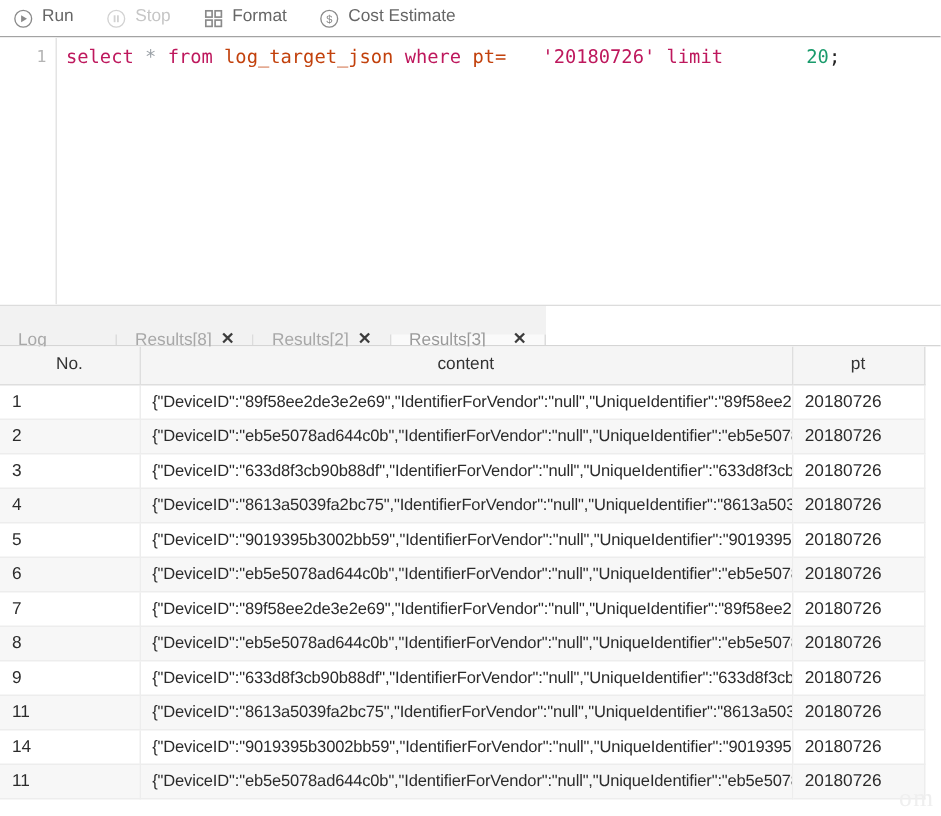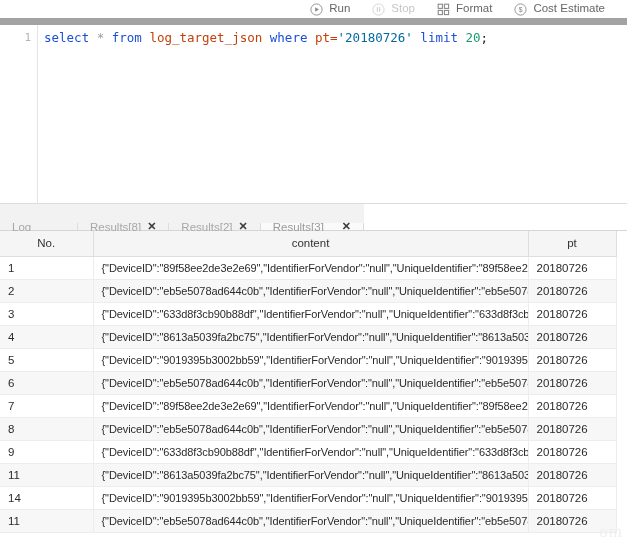--- a/index.html
+++ b/index.html
@@ -25,22 +25,21 @@
 
   
   .toolbar {
     height: 25px;
     flex: 0 0 25px;
     background: #ffffff;
     display: flex;
     align-items: center;
     padding-left: 9px;
     box-sizing: border-box;
-    border-bottom: 7px solid #a3a3a3;
-    justify-content: flex-end;
+    border-bottom: 1px solid #a3a3a3;
   }
   .tb-btn {
     display: flex;
     align-items: center;
     gap: 6px;
     margin-right: 22px;
     font-size: 11.5px;
     color: #666;
     cursor: pointer;
     user-select: none;
@@ -89,25 +88,25 @@
     padding-left: 6px;
     overflow: hidden;
   }
   .code-line {
     font-family: "DejaVu Sans Mono", monospace;
     font-size: 12.5px;
     line-height: 16px;
     white-space: pre;
     letter-spacing: 0px;
   }
-  .tok-kw     { color: #1d4ed8; }
+  .tok-kw     { color: #be185d; }
   .tok-plain  { color: #c2410c; }
   .tok-op     { color: #9aa0a6; }
-  .tok-str    { color: #0369a1; }
-  .tok-num    { color: #1a9b6c; }
+  .tok-str    { color: #be185d; margin-left: 24px; }
+  .tok-num    { color: #1a9b6c; margin-left: 48px; }
   .tok-punct  { color: #222222; }
 
   
   .tabbar {
     flex: 0 0 28px;
     height: 28px;
     background: #f2f2f2;
     border-top: 1px solid #dcdcdc;
     border-bottom: 1px solid #d5d5d5;
     display: flex;

